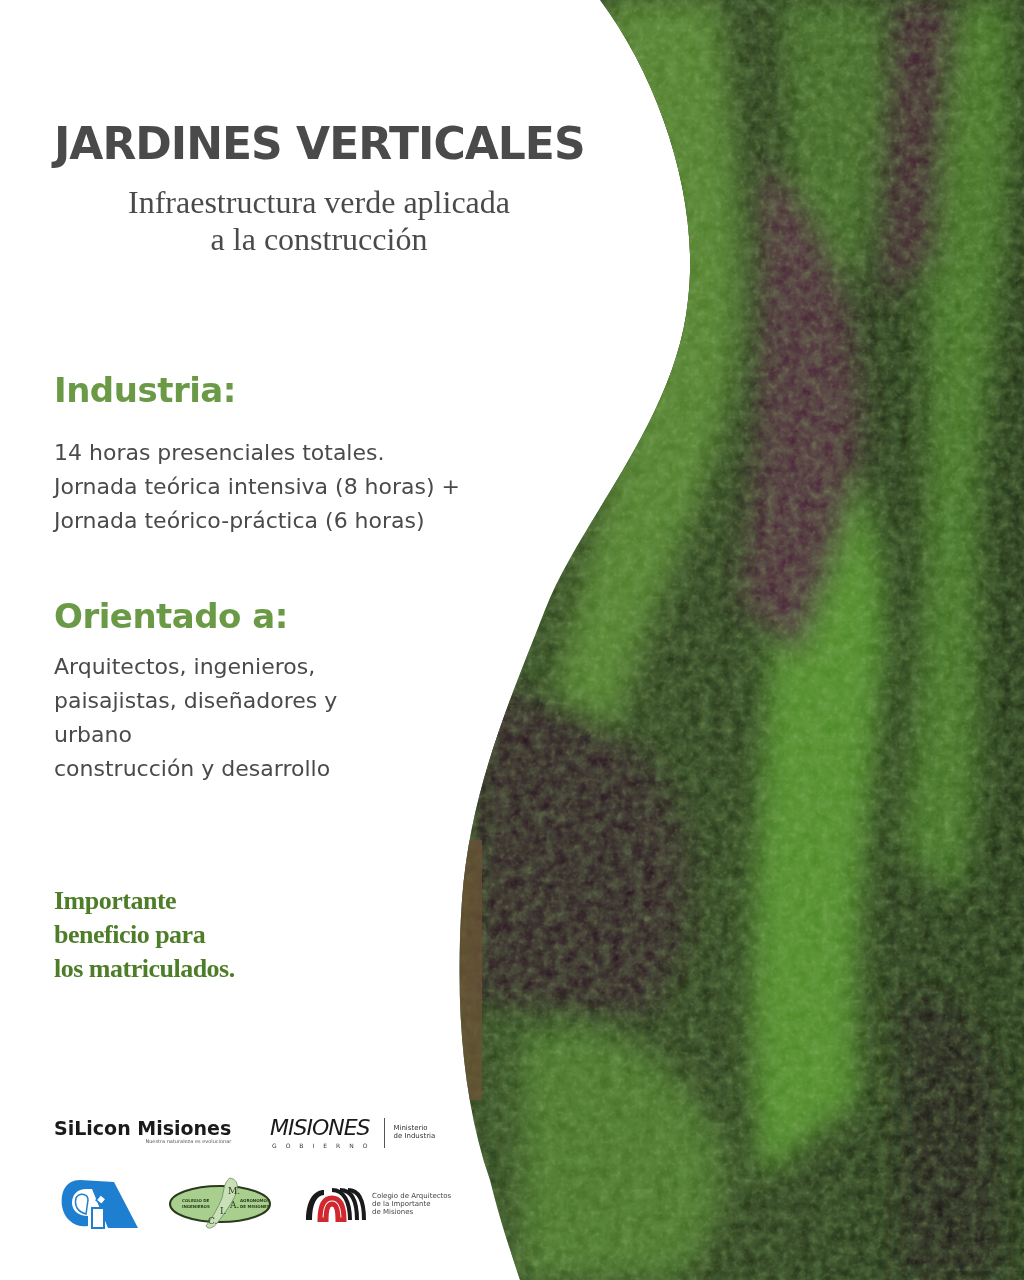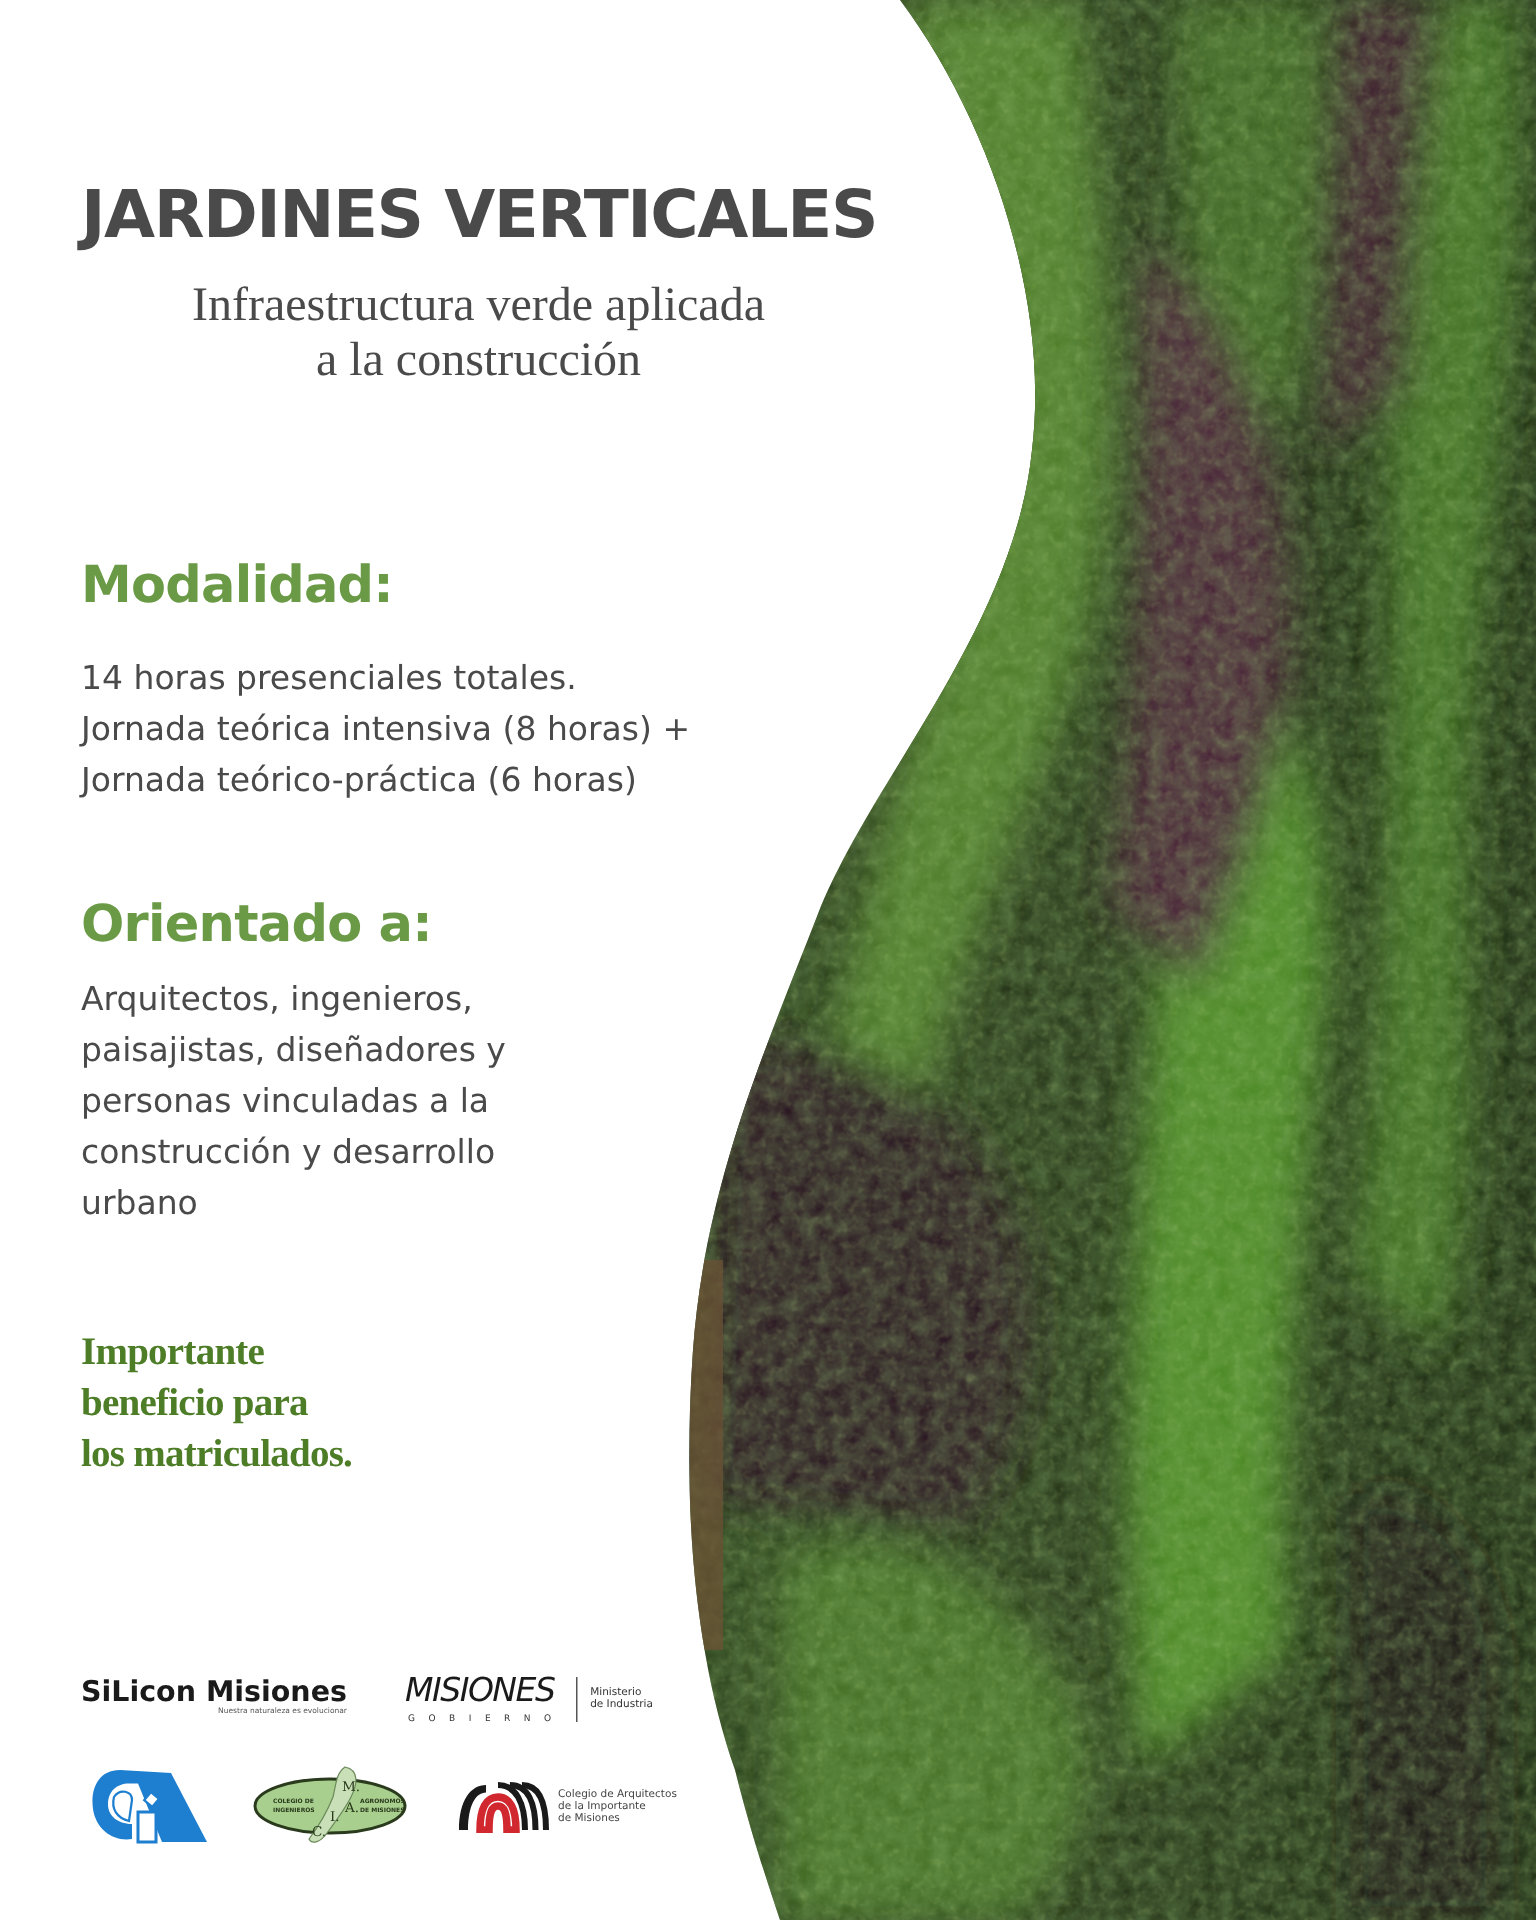--- a/index.html
+++ b/index.html
@@ -77,34 +77,33 @@
 
 <div class="content">
 
   <div class="title">JARDINES VERTICALES</div>
 
   <div class="subtitle">
     <div>Infraestructura verde aplicada</div>
     <div>a la construcción</div>
   </div>
 
-  <div class="h2" style="top:370px;">Modalidad:</div>
+  <div class="h2" style="top:370px;">Industria:</div>
   <div class="body-text" style="top:436px;">
     <div>14 horas presenciales totales.</div>
     <div>Jornada teórica intensiva (8 horas) +</div>
     <div>Jornada teórico-práctica (6 horas)</div>
   </div>
 
   <div class="h2" style="top:596px;">Orientado a:</div>
   <div class="body-text" style="top:650px;">
     <div>Arquitectos, ingenieros,</div>
     <div>paisajistas, diseñadores y</div>
-    <div>personas vinculadas a la</div>
+    <div>urbano</div>
     <div>construcción y desarrollo</div>
-    <div>urbano</div>
   </div>
 
   <div class="highlight">
     <div>Importante</div>
     <div>beneficio para</div>
     <div>los matriculados.</div>
   </div>
 
   <div class="logo silicon">
     <div class="name">SiLicon Misiones</div>

